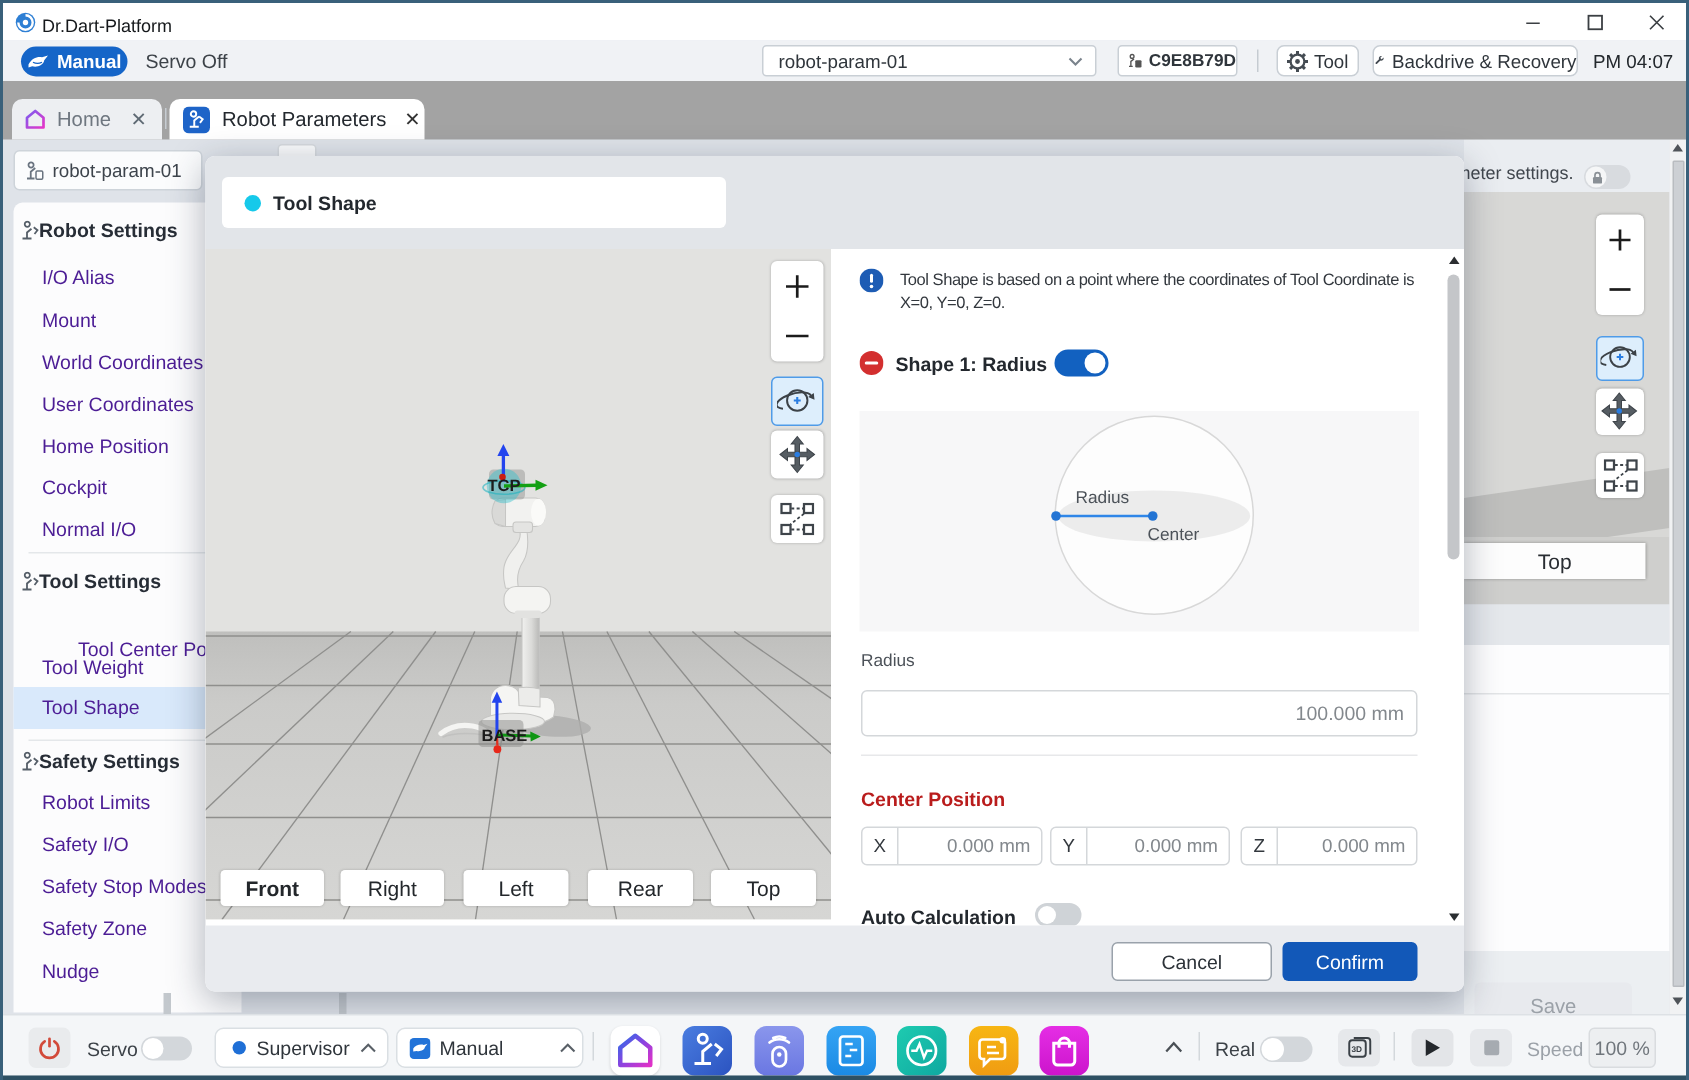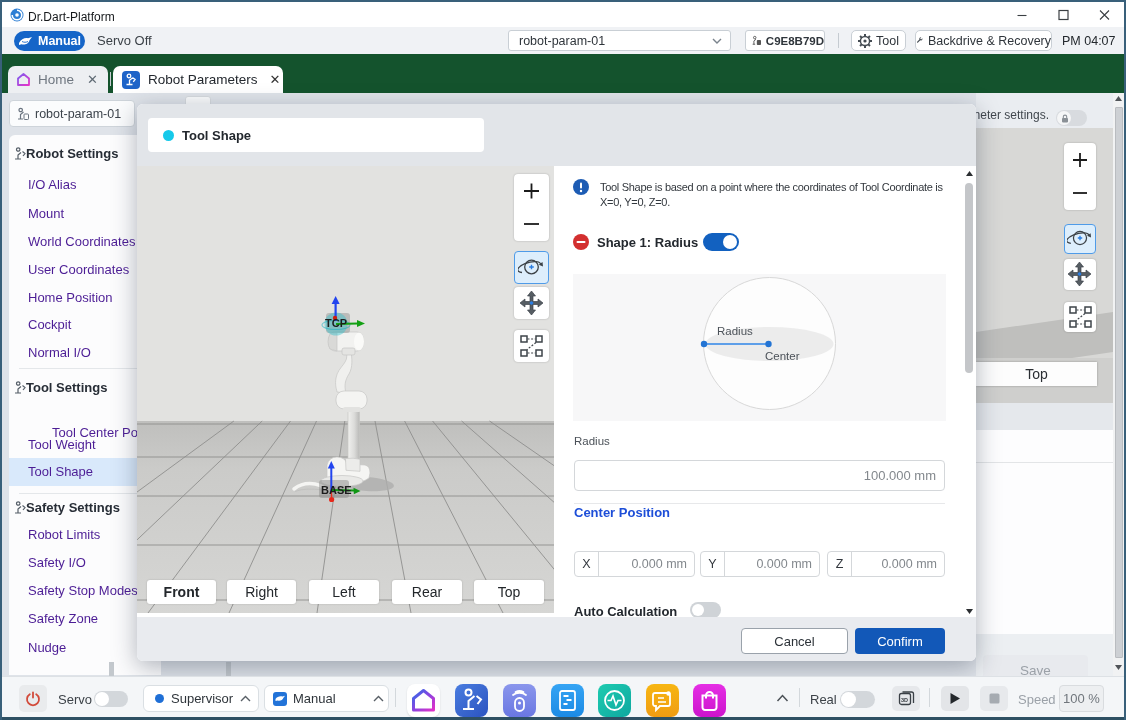--- a/index.html
+++ b/index.html
@@ -15,21 +15,21 @@
   .apptitle { left:28px; top:8px; font-size:12px; color:#15181b; }
 
   
   .toolbar { left:0; top:27px; width:1126px; height:27px; background:#f0f2f5; z-index:10; }
   .manualbtn { left:14px; top:4px; width:71px; height:20px; background:#1565c8; border-radius:11px;
                color:#fff; font-size:12.5px; font-weight:bold; display:flex; align-items:center; justify-content:center; gap:5px;}
   .servooff { left:97px; top:6px; font-size:13px; color:#3c4248; }
   .tb-box { background:#fff; border:1px solid #c9cfd5; border-radius:3px; height:21px; top:3px; display:flex; align-items:center; font-size:12.5px; color:#2f353b; white-space:nowrap; }
 
   
-  .tabbar { left:0; top:54px; width:1126px; height:39px; background:#14532d; z-index:10; }
+  .tabbar { left:0; top:54px; width:1126px; height:39px; background:#a3a3a3; z-index:10; }
   .tab { top:12px; height:27px; border-radius:7px 7px 0 0; display:flex; align-items:center; }
   .tabx { color:#5f6a74; font-size:13px; }
 
   
   .content { left:0; top:93px; width:1126px; height:583px; background:#dfe3e9; z-index:5; }
 
   
   .sb-top { left:9px; top:7px; width:126px; height:27px; background:#fbfcfd; border:1px solid #ced4da; border-radius:4px; display:flex; align-items:center; }
   .sb-menu { left:9px; top:42px; width:152px; height:540px; background:#fcfcfd; border-radius:6px 6px 0 0; }
   .sb-item { position:absolute; left:19px; font-size:13px; color:#4c1d95; }
@@ -433,21 +433,21 @@
         <text x="144" y="61" font-size="11.5" fill="#4c5259" font-family="Liberation Sans">Radius</text>
         <text x="192" y="86" font-size="11.5" fill="#4c5259" font-family="Liberation Sans">Center</text>
       </svg>
     </div>
 
     <div class="abs" style="left:20px; top:269px; font-size:11.5px; color:#4c5259;">Radius</div>
     <div class="abs" style="left:20px; top:294px; width:371px; height:31px; border:1px solid #d4d7da; border-radius:4px; background:#fff;">
       <span style="position:absolute; right:8px; top:7px; font-size:13px; color:#83888d;">100.000 mm</span>
     </div>
     <div class="abs" style="left:20px; top:337px; width:371px; height:1px; background:#e7e8ea;"></div>
-    <div class="abs" style="left:20px; top:339px; font-size:13px; font-weight:bold; color:#1d4ed8;">Center Position</div>
+    <div class="abs" style="left:20px; top:359px; font-size:13px; font-weight:bold; color:#b91c1c;">Center Position</div>
     <div class="xyz abs" style="left:20px; width:121px;">
         <span class="xyzl">X</span>
         <span class="xyzv">0.000 mm</span>
       </div>
     <div class="xyz abs" style="left:146px; width:120px;">
         <span class="xyzl">Y</span>
         <span class="xyzv">0.000 mm</span>
       </div>
     <div class="xyz abs" style="left:273px; width:118px;">
         <span class="xyzl">Z</span>

